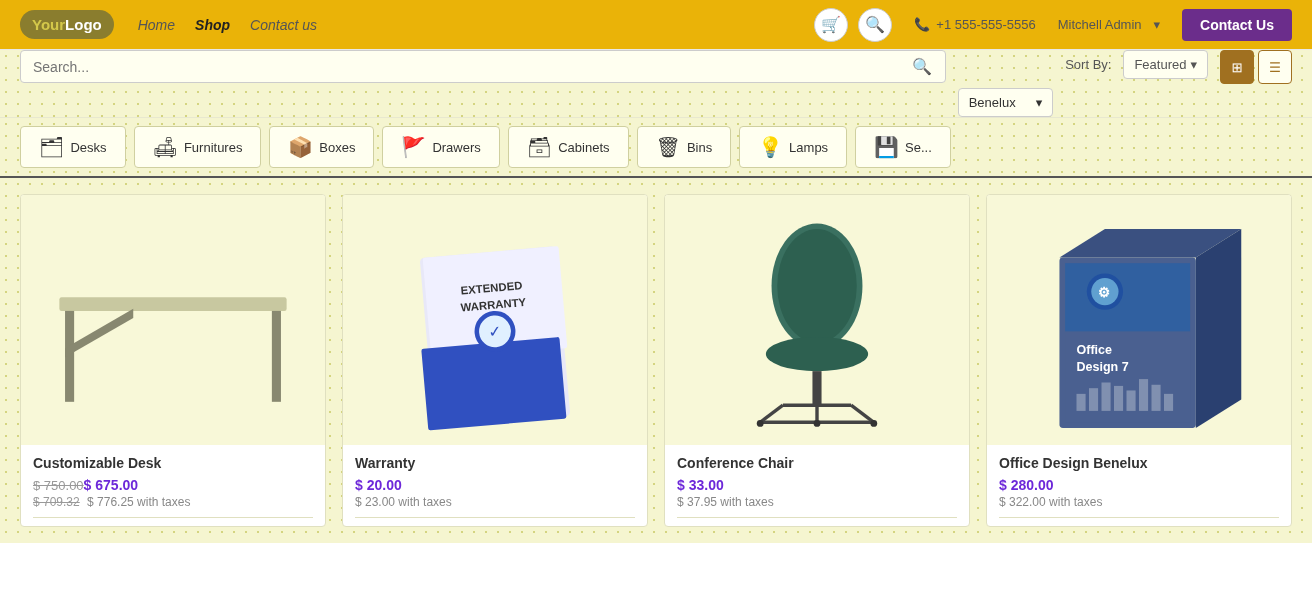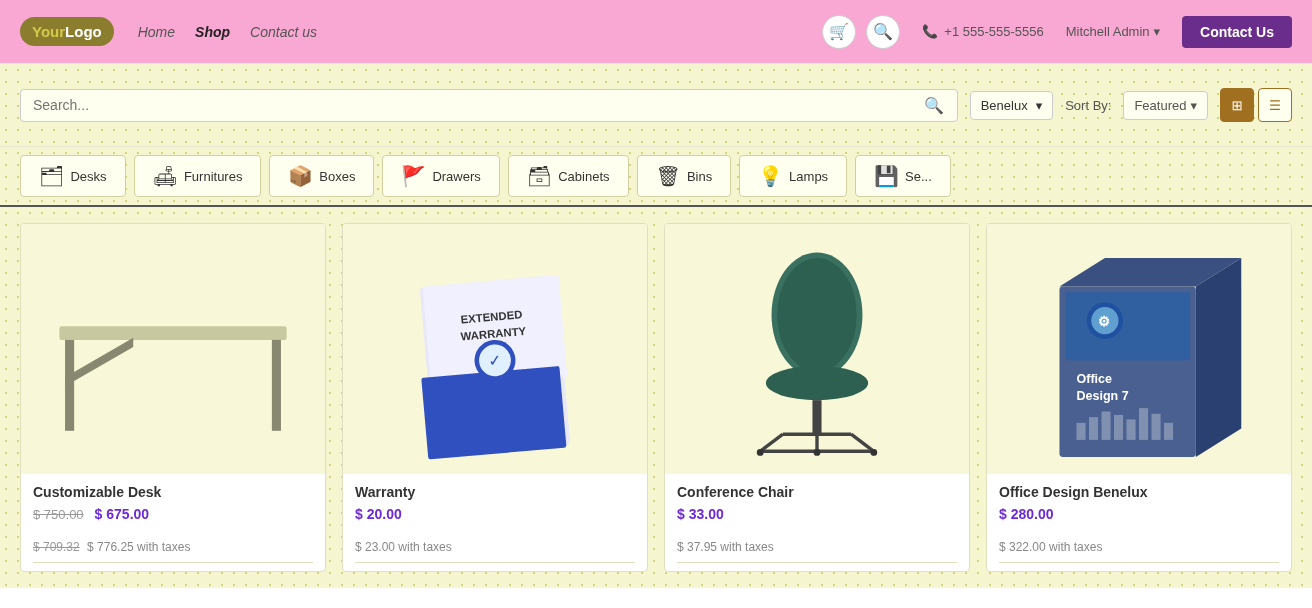--- a/index.html
+++ b/index.html
@@ -3,23 +3,23 @@
   <meta charset="utf-8">
   <style>
     * { box-sizing: border-box; margin: 0; padding: 0; }
     body { font-family: Arial, sans-serif; background: #fff; font-size: 14px; color: #333; }
 
     
     .top-nav {
       display: flex;
       align-items: center;
       padding: 6px 20px;
-      background: #f9a8d4;
+      background: #eab308;
       border-bottom: 1px solid #e8e8e8;
-      height: 64px;
+      height: 50px;
     }
     .logo {
       background: #8a7d2e;
       color: #fff;
       font-size: 15px;
       font-weight: bold;
       padding: 6px 12px;
       border-radius: 20px;
       margin-right: 24px;
       white-space: nowrap;
@@ -30,38 +30,38 @@
     .nav-link.active { font-weight: bold; color: #222; }
     .nav-icons { display: flex; align-items: center; gap: 10px; }
     .nav-icon-btn {
       width: 34px; height: 34px;
       border: 1px solid #ccc;
       border-radius: 50%;
       display: flex; align-items: center; justify-content: center;
       cursor: pointer; background: #fff; font-size: 16px; color: #555;
     }
     .phone-area { display: flex; align-items: center; gap: 6px; color: #555; font-size: 13px; margin: 0 12px; }
-    .user-dropdown { display: flex; align-items: center; gap: 4px; cursor: pointer; font-size: 13px; color: #555; margin-right: 12px; }
+    .user-dropdown { display: flex; align-items: center; gap: 12px; cursor: pointer; font-size: 13px; color: #555; margin-right: 12px; }
     .contact-btn {
       background: #6b2d8b;
       color: #fff;
       border: none;
       border-radius: 4px;
       padding: 8px 18px;
       font-size: 14px;
       cursor: pointer;
       font-weight: bold;
     }
 
     
     .search-bar-area {
       background: #f8f8e8;
-      padding: 24px 20px;
+      padding: 0 20px;
       display: flex;
-      align-items: center;
+      align-items: flex-start;
       gap: 12px;
       border-bottom: 1px solid #e8e8d0;
       background-image: radial-gradient(circle, #d4d480 1px, transparent 1px);
       background-size: 12px 12px;
       background-color: #f5f5d0;
     }
     .search-input-wrap {
       flex: 1;
       display: flex;
       align-items: center;
@@ -73,23 +73,23 @@
     .search-input-wrap input {
       border: none;
       outline: none;
       background: transparent;
       flex: 1;
       font-size: 14px;
       color: #999;
     }
     .search-icon-btn { background: none; border: none; cursor: pointer; color: #666; font-size: 16px; }
     .region-dropdown {
-      display: flex; align-items: center; gap: 8px;
+      display: flex; align-items: center; gap: 20px;
       background: #fffff0; border: 1px solid #ccc; border-radius: 4px;
-      padding: 6px 10px; cursor: pointer; font-size: 13px;
+      padding: 6px 10px; cursor: pointer; font-size: 13px; margin-top: 38px;
     }
     .sort-area { display: flex; align-items: center; gap: 12px; font-size: 13px; color: #555; }
     .sort-dropdown {
       display: flex; align-items: center; gap: 4px;
       background: #fffff0; border: 1px solid #ccc; border-radius: 4px;
       padding: 6px 10px; cursor: pointer; font-size: 13px;
     }
     .view-btns { display: flex; gap: 4px; }
     .view-btn {
       width: 34px; height: 34px;
@@ -145,21 +145,21 @@
     .product-img {
       width: 100%;
       height: 250px;
       background: #f8f8d8;
       display: flex; align-items: center; justify-content: center;
       overflow: hidden;
     }
     .product-img svg, .product-img canvas { width: 100%; height: 100%; }
     .product-info { padding: 10px 12px 8px; }
     .product-name { font-weight: bold; font-size: 14px; color: #333; margin-bottom: 6px; }
-    .price-row { display: flex; align-items: center; gap: 11px; margin-bottom: 18px; }
+    .price-row { display: flex; align-items: center; gap: 0; margin-bottom: 2px; }
     .price-original { text-decoration: line-through; color: #999; font-size: 13px; }
     .price-current { color: #6d28d9; font-weight: bold; font-size: 14px; }
     .price-tax { color: #888; font-size: 12px; }
     .product-divider { border: none; border-top: 1px solid #e0e0c0; margin-top: 8px; }
   </style>
 </head>
 <body>
 
 <nav class="top-nav">
   <div class="logo">

